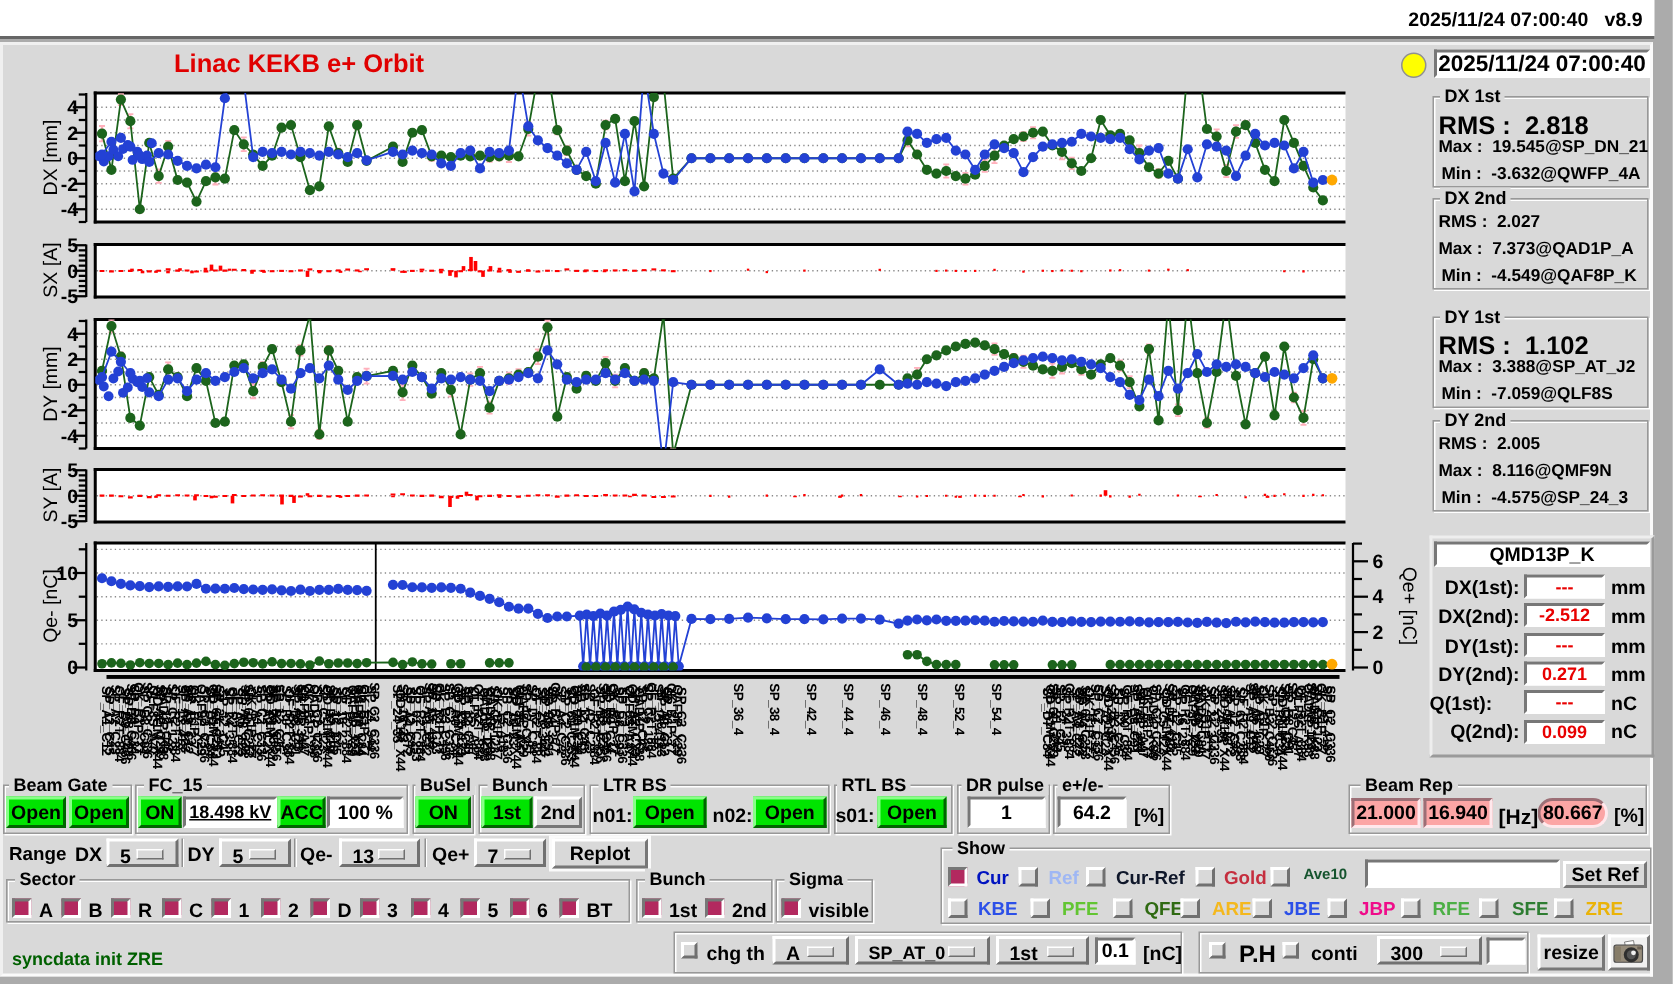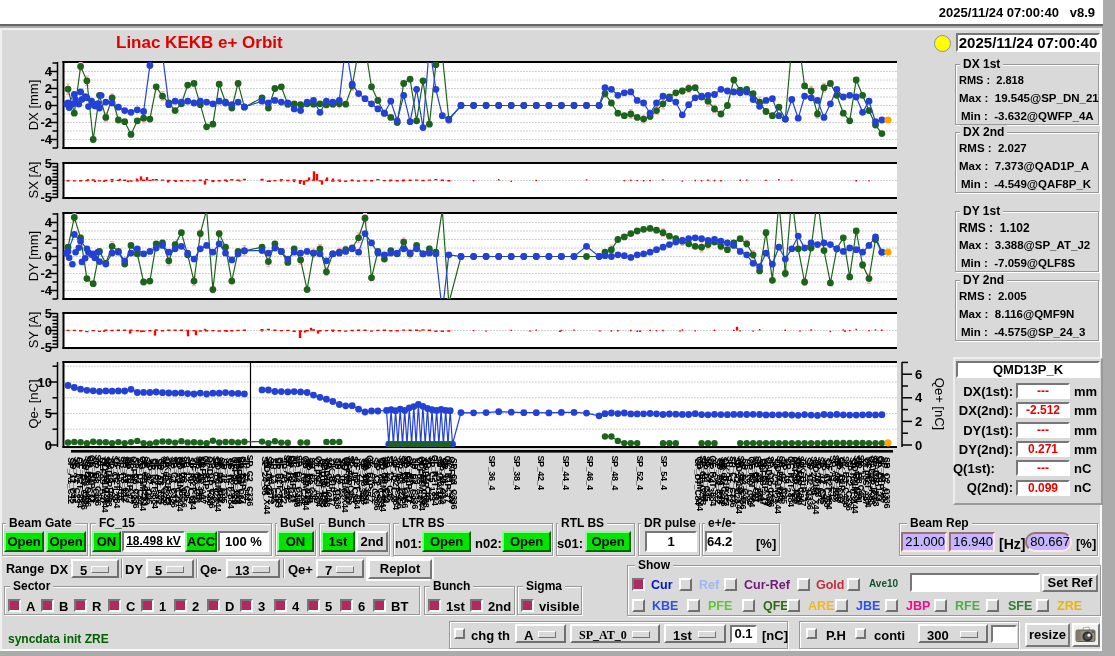--- a/index.html
+++ b/index.html
@@ -10,22 +10,22 @@
 .t { position:absolute; font-size:12px; font-weight:bold; color:#000; white-space:nowrap; }
 .grp { position:absolute; border:1px solid #989898; box-shadow:inset 1px 1px 0 #fff, 1px 1px 0 #fff; }
 .glab { position:absolute; font-size:12px; font-weight:bold; background:#d9d9d9; padding:0 3px; white-space:nowrap; }
 .btn { position:absolute; background:#00e400; border-top:2px solid #8f8; border-left:2px solid #8f8;
        border-right:2px solid #060; border-bottom:2px solid #060; color:#000; font-size:13px; font-weight:bold;
        text-align:center; }
 .btngray { position:absolute; background:#d9d9d9; border-top:2px solid #fff; border-left:2px solid #fff;
        border-right:2px solid #777; border-bottom:2px solid #777; color:#000; font-size:13px; font-weight:bold; text-align:center; }
 .fld { position:absolute; background:#fff; border-top:2px solid #777; border-left:2px solid #777;
        border-right:2px solid #fff; border-bottom:2px solid #fff; color:#000; font-size:13px; font-weight:bold; text-align:center; }
-.pink { position:absolute; background:#c4b5fd; border-top:2px solid #9c6f76; border-left:2px solid #9c6f76;
-        border-right:2px solid #ffe8ec; border-bottom:2px solid #ffe8ec; color:#000; font-size:13px; font-weight:normal; text-align:right; }
+.pink { position:absolute; background:#fca5a5; border-top:2px solid #9c6f76; border-left:2px solid #9c6f76;
+        border-right:2px solid #ffe8ec; border-bottom:2px solid #ffe8ec; color:#000; font-size:13px; font-weight:bold; text-align:center; }
 .opt { position:absolute; background:#d9d9d9; border-top:2px solid #fff; border-left:2px solid #fff;
        border-right:2px solid #707070; border-bottom:2px solid #707070; font-size:13px; font-weight:bold; }
 .opt i { position:absolute; right:8px; top:5px; width:18px; height:7px; background:#d9d9d9; font-style:normal;
          border-top:1px solid #fff; border-left:1px solid #fff; border-right:1px solid #707070; border-bottom:1px solid #707070; }
 .cb { position:absolute; width:13px; height:13px; background:#d9d9d9; border-top:2px solid #fff; border-left:2px solid #fff;
       border-right:2px solid #707070; border-bottom:2px solid #707070; }
 .cbr { position:absolute; width:13px; height:13px; background:#b2295f; border-top:2px solid #777; border-left:2px solid #777;
       border-right:2px solid #fff; border-bottom:2px solid #fff; }
 .sep { position:absolute; width:2px; background:#909090; border-right:1px solid #fff; }
 </style></head>
@@ -33,31 +33,31 @@
 <div id="topbar">
     <span>2025/11/24 07:00:40&nbsp;&nbsp;&nbsp;v8.9</span>
   </div>
 <div id="panel"></div>
 <div class="t" style="left:116px;top:33px;font-size:17px;color:#e00000;">Linac KEKB e+ Orbit</div>
 <div style="position:absolute;left:934px;top:35px;width:17px;height:17px;border-radius:50%;background:#ffff00;border:1px solid #909090;"></div>
 <div class="fld" style="left:956px;top:33px;width:144px;height:19px;font-size:15px;line-height:15px;">2025/11/24 07:00:40</div>
 
 <div class="grp" style="left:955px;top:64px;width:144px;height:61px;"></div>
 <div class="glab" style="left:960px;top:57px;">DX 1st</div>
-<div class="t" style="left:959px;top:74px;font-size:11px;">RMS :&nbsp; 2.818</div>
+<div class="t" style="left:959px;top:74px;font-size:17px;">RMS :&nbsp; 2.818</div>
 <div class="t" style="left:959px;top:92px;font-size:11.5px;">Max :&nbsp; 19.545@SP_DN_21</div>
 <div class="t" style="left:961px;top:110px;font-size:11.5px;">Min :&nbsp; -3.632@QWFP_4A</div>
 <div class="grp" style="left:955px;top:132px;width:144px;height:61px;"></div>
 <div class="glab" style="left:960px;top:125px;">DX 2nd</div>
 <div class="t" style="left:959px;top:142px;font-size:11.5px;">RMS :&nbsp; 2.027</div>
 <div class="t" style="left:959px;top:160px;font-size:11.5px;">Max :&nbsp; 7.373@QAD1P_A</div>
 <div class="t" style="left:961px;top:178px;font-size:11.5px;">Min :&nbsp; -4.549@QAF8P_K</div>
 <div class="grp" style="left:955px;top:211px;width:144px;height:61px;"></div>
 <div class="glab" style="left:960px;top:204px;">DY 1st</div>
-<div class="t" style="left:959px;top:221px;font-size:12px;">RMS :&nbsp; 1.102</div>
+<div class="t" style="left:959px;top:221px;font-size:17px;">RMS :&nbsp; 1.102</div>
 <div class="t" style="left:959px;top:239px;font-size:11.5px;">Max :&nbsp; 3.388@SP_AT_J2</div>
 <div class="t" style="left:961px;top:257px;font-size:11.5px;">Min :&nbsp; -7.059@QLF8S</div>
 <div class="grp" style="left:955px;top:280px;width:144px;height:61px;"></div>
 <div class="glab" style="left:960px;top:273px;">DY 2nd</div>
 <div class="t" style="left:959px;top:290px;font-size:11.5px;">RMS :&nbsp; 2.005</div>
 <div class="t" style="left:959px;top:308px;font-size:11.5px;">Max :&nbsp; 8.116@QMF9N</div>
 <div class="t" style="left:961px;top:326px;font-size:11.5px;">Min :&nbsp; -4.575@SP_24_3</div>
 
 <div style="position:absolute;left:953px;top:357px;width:150px;height:148px;background:#d9d9d9;border:2px outset #eee;"></div>
 <div class="fld" style="left:956px;top:361px;width:144px;height:17px;line-height:14px;">QMD13P_K</div>
@@ -105,21 +105,21 @@
 <div class="btn" style="left:502px;top:531px;width:49px;height:21px;line-height:17px;">Open</div>
 <div class="grp" style="left:556px;top:523px;width:79px;height:33px;"></div>
 <div class="glab" style="left:558px;top:516px;">RTL BS</div>
 <div class="t" style="left:557px;top:536px;font-size:13px;">s01:</div>
 <div class="btn" style="left:585px;top:531px;width:46px;height:21px;line-height:17px;">Open</div>
 <div class="grp" style="left:638px;top:523px;width:62px;height:33px;"></div>
 <div class="glab" style="left:641px;top:516px;">DR pulse</div>
 <div class="fld" style="left:645px;top:531px;width:52px;height:21px;line-height:17px;">1</div>
 <div class="grp" style="left:702px;top:523px;width:78px;height:33px;"></div>
 <div class="glab" style="left:705px;top:516px;">e+/e-</div>
-<div class="fld" style="left:705px;top:531px;width:28px;height:21px;line-height:17px;">64.2</div>
+<div class="fld" style="left:705px;top:531px;width:46px;height:21px;line-height:17px;">64.2</div>
 <div class="t" style="left:756px;top:536px;font-size:13px;">[%]</div>
 <div class="grp" style="left:899px;top:523px;width:199px;height:33px;"></div>
 <div class="glab" style="left:907px;top:516px;">Beam Rep</div>
 <div class="pink" style="left:901px;top:532px;width:46px;height:20px;line-height:16px;">21.000</div>
 <div class="pink" style="left:949px;top:532px;width:46px;height:20px;line-height:16px;">16.940</div>
 <div class="t" style="left:999px;top:536px;font-size:14px;">[Hz]</div>
 <div class="pink" style="left:1025px;top:532px;width:47px;height:20px;line-height:16px;border-radius:10px;">80.667</div>
 <div class="t" style="left:1076px;top:536px;font-size:13px;">[%]</div>
 <div class="t" style="left:6px;top:562px;font-size:12.5px;">Range</div>
 <div class="t" style="left:50px;top:562px;font-size:13px;">DX</div>
@@ -182,21 +182,21 @@
 <div class="glab" style="left:523px;top:579px;">Sigma</div>
 <div class="cbr" style="left:521px;top:599px;"></div>
 <div class="t" style="left:539px;top:599px;font-size:13px;">visible</div>
 <div class="grp" style="left:627px;top:565px;width:474px;height:51px;"></div>
 <div class="glab" style="left:635px;top:558px;">Show</div>
 <div class="cbr" style="left:632px;top:578px;"></div>
 <div class="t" style="left:651px;top:578px;font-size:12.5px;color:#0013c0;">Cur</div>
 <div class="cb" style="left:679px;top:578px;"></div>
 <div class="t" style="left:699px;top:578px;font-size:12.5px;color:#9fb7f4;">Ref</div>
 <div class="cb" style="left:724px;top:578px;"></div>
-<div class="t" style="left:744px;top:578px;font-size:12.5px;color:#701a75;">Cur-Ref</div>
+<div class="t" style="left:744px;top:578px;font-size:12.5px;color:#0f172a;">Cur-Ref</div>
 <div class="cb" style="left:797px;top:578px;"></div>
 <div class="t" style="left:816px;top:578px;font-size:12.5px;color:#c52e3e;">Gold</div>
 <div class="cb" style="left:847px;top:578px;"></div>
 <div class="t" style="left:869px;top:578px;font-size:10px;color:#14532d;">Ave10</div>
 <div class="fld" style="left:910px;top:573px;width:130px;height:19px;"></div>
 <div class="btngray" style="left:1042px;top:574px;width:56px;height:18px;line-height:14px;">Set Ref</div>
 <div class="cb" style="left:632px;top:599px;"></div>
 <div class="t" style="left:652px;top:599px;font-size:12.5px;color:#2c50e8;">KBE</div>
 <div class="cb" style="left:687px;top:599px;"></div>
 <div class="t" style="left:708px;top:599px;font-size:12.5px;color:#62c532;">PFE</div>
@@ -215,33 +215,33 @@
 <div class="cb" style="left:1036px;top:599px;"></div>
 <div class="t" style="left:1057px;top:599px;font-size:12.5px;color:#eab308;">ZRE</div>
 <div class="t" style="left:8px;top:632px;font-size:12px;color:#006000;">syncdata init ZRE</div>
 <div class="grp" style="left:449px;top:621px;width:339px;height:28px;"></div>
 <div class="cb" style="left:454px;top:628px;width:11px;height:11px;"></div>
 <div class="t" style="left:471px;top:628px;font-size:13px;">chg th</div>
 <div class="opt" style="left:515px;top:624px;width:51px;height:19px;">
     <span style="position:absolute;left:7px;top:2px;font-size:13px;">A</span>
     <i></i>
   </div>
-<div class="opt" style="left:570px;top:624px;width:90px;height:19px;font-family:Liberation Serif, serif;">
+<div class="opt" style="left:570px;top:624px;width:90px;height:19px;">
     <span style="position:absolute;left:7px;top:2px;font-size:12px;">SP_AT_0</span>
     <i></i>
   </div>
 <div class="opt" style="left:664px;top:624px;width:62px;height:19px;">
     <span style="position:absolute;left:7px;top:2px;font-size:13px;">1st</span>
     <i></i>
   </div>
 <div class="fld" style="left:730px;top:625px;width:27px;height:18px;line-height:14px;">0.1</div>
 <div class="t" style="left:762px;top:628px;font-size:13px;">[nC]</div>
 <div class="grp" style="left:799px;top:621px;width:220px;height:28px;"></div>
 <div class="cb" style="left:806px;top:628px;width:11px;height:11px;"></div>
-<div class="t" style="left:826px;top:628px;font-size:13px;">P.H</div>
+<div class="t" style="left:826px;top:628px;font-size:16px;">P.H</div>
 <div class="cb" style="left:855px;top:628px;width:11px;height:11px;"></div>
 <div class="t" style="left:874px;top:628px;font-size:13px;">conti</div>
 <div class="opt" style="left:918px;top:624px;width:70px;height:19px;">
     <span style="position:absolute;left:7px;top:2px;font-size:13px;">300</span>
     <i></i>
   </div>
 <div class="fld" style="left:991px;top:625px;width:26px;height:18px;line-height:14px;"></div>
 <div class="btngray" style="left:1025px;top:623px;width:45px;height:24px;line-height:20px;">resize</div>
 <div style="position:absolute;left:1072px;top:623px;width:28px;height:24px;background:#f0f0f0;border-top:2px solid #fff;border-left:2px solid #fff;border-right:2px solid #777;border-bottom:2px solid #777;">
 <svg width="24" height="20" viewBox="0 0 24 20" style="position:absolute;left:0;top:0">

